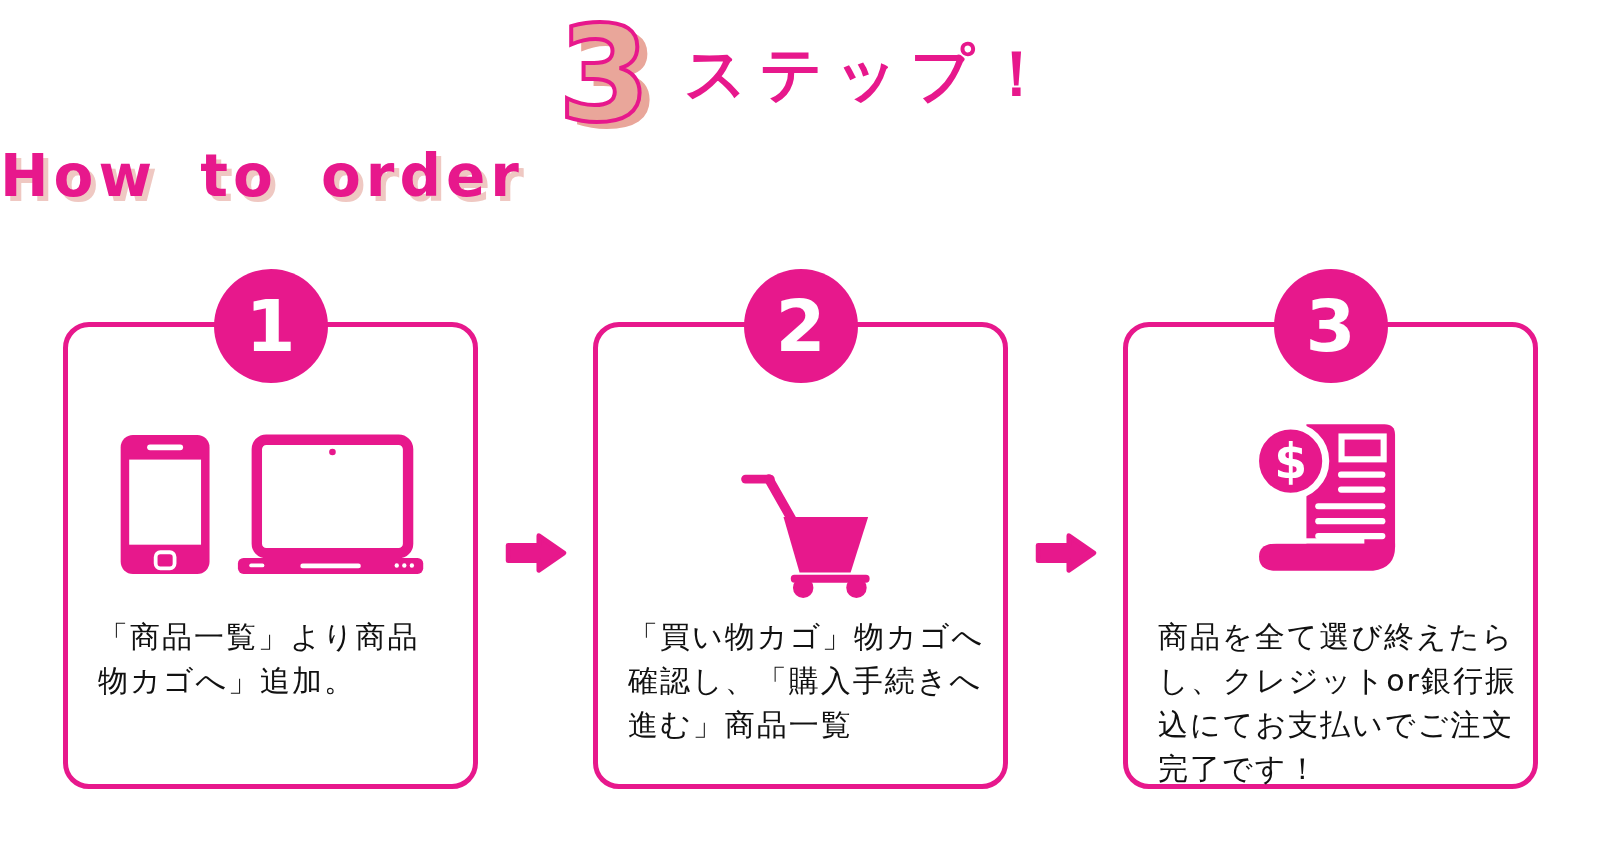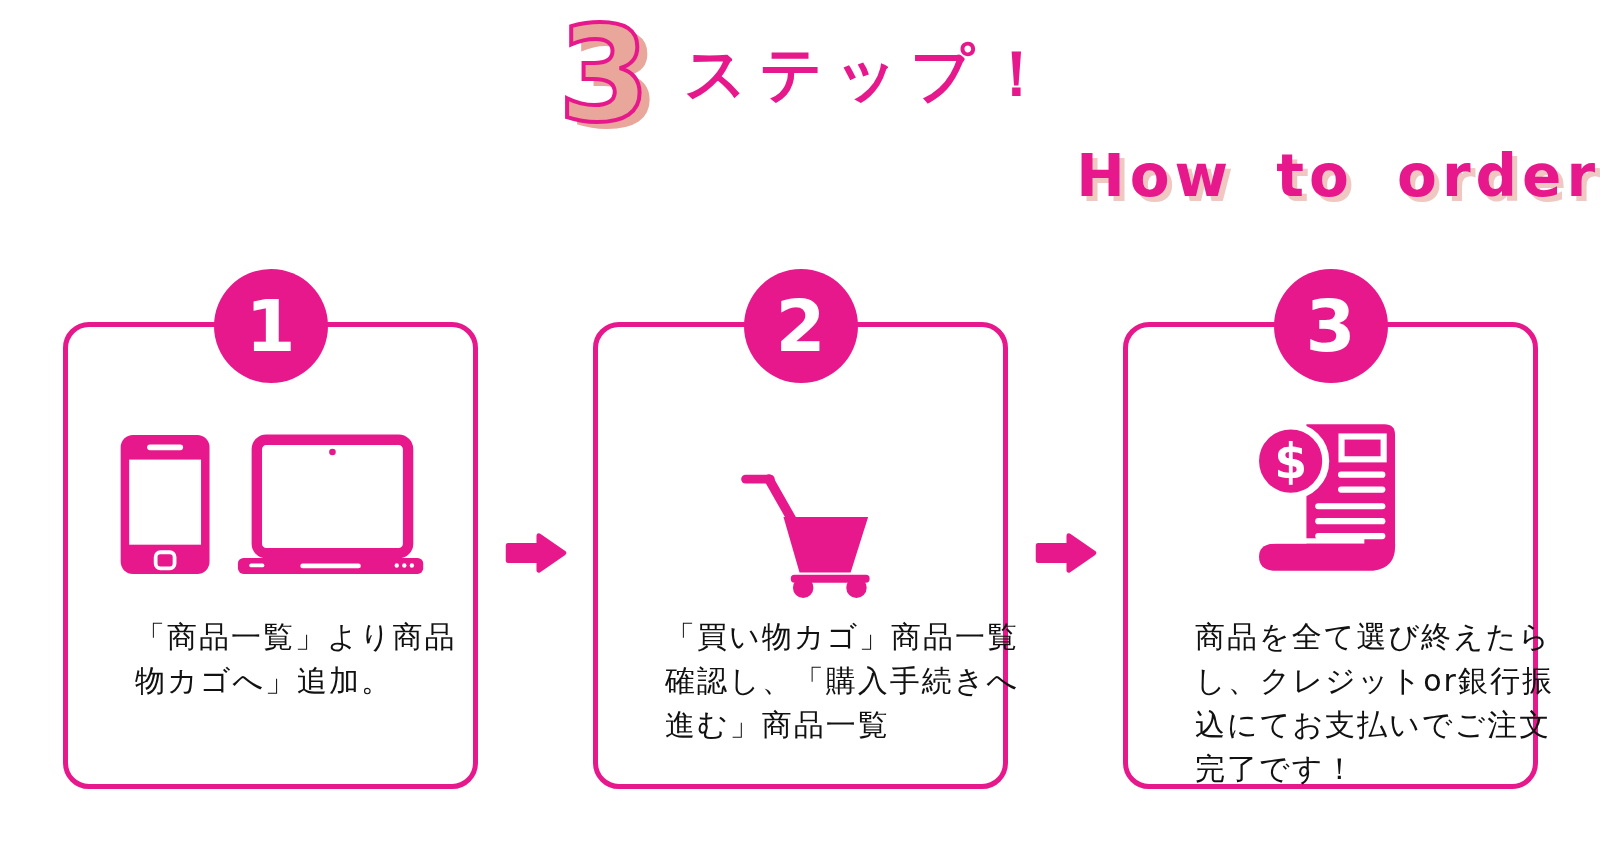--- a/index.html
+++ b/index.html
@@ -15,40 +15,40 @@
   .page{position:relative;width:1600px;height:843px;overflow:hidden;background:var(--bg);}
 
   
   .title-row{position:absolute;top:4px;left:0;width:100%;height:140px;
     display:flex;justify-content:center;align-items:center;}
   .title-jp{font-size:62px;font-weight:bold;color:var(--pink);letter-spacing:12px;line-height:1.2;}
   .title-num{font-size:132px;font-weight:bold;line-height:1;color:var(--peach);
     -webkit-text-stroke:4px var(--pink);
     text-shadow:10px 7px 0 var(--peach);
     margin:0 34px 0 18px;}
-  .subtitle{position:absolute;top:142px;left:0;width:100%;text-align:right;
+  .subtitle{position:absolute;top:142px;left:0;width:100%;text-align:left;
     font-size:58px;font-weight:bold;color:var(--pink);
     letter-spacing:5px;word-spacing:18px;
     text-shadow:5px 5px 0 var(--sub-shadow);}
 
   
   .steps{position:absolute;top:322px;left:63px;display:flex;}
   .step-box{position:relative;width:415px;height:467px;
     border:5px solid var(--pink);border-radius:26px;background:#fff;}
   .step-badge{position:absolute;top:-58px;left:50%;transform:translateX(-50%);
     width:114px;height:114px;border-radius:50%;background:var(--pink);
     display:flex;align-items:center;justify-content:center;
     color:#fff;font-size:72px;font-weight:bold;line-height:1;}
   .step-icon{position:absolute;left:50%;transform:translateX(-50%);color:var(--pink);}
   .icon-devices{top:104px;}
   .icon-cart{top:136px;}
   .icon-invoice{top:84px;}
   .step-text{position:absolute;top:288px;left:30px;right:16px;
     color:var(--text);font-size:30px;line-height:44px;letter-spacing:2px;font-weight:500;}
-  .step-text span{display:block;white-space:nowrap;margin-left:37px;}
+  .step-text span{display:block;white-space:nowrap;}
 
   .arrow-wrap{width:115px;display:flex;justify-content:center;
     align-items:flex-start;padding-top:207px;color:var(--pink);}
 </style>
 </head>
 <body>
 
 <div class="page">
 
   <div class="title-row">
@@ -97,21 +97,21 @@
         <svg width="150" height="135" viewBox="0 0 200 185">
           <rect x="18" y="16" width="46" height="12" rx="6" fill="currentColor"></rect>
           <path d="M56 22 L90 82" stroke="currentColor" stroke-width="13" stroke-linecap="round"></path>
           <path d="M76 74 H192 L168 150 H98 Z" fill="currentColor"></path>
           <rect x="86" y="153" width="108" height="11" rx="5" fill="currentColor"></rect>
           <circle cx="103" cy="171" r="14" fill="currentColor"></circle>
           <circle cx="176" cy="171" r="14" fill="currentColor"></circle>
         </svg>
       </div>
       <div class="step-text">
-        <span>「買い物カゴ」商品一覧</span>
+        <span>「買い物カゴ」物カゴへ</span>
         <span>確認し、「購入手続きへ</span>
         <span>進む」商品一覧</span>
       </div>
     </div>
 
     <div class="arrow-wrap">
       <svg width="62" height="48" viewBox="0 0 64 50">
         <path d="M3 17 H35 V7 L61 25 L35 43 V33 H3 Z" fill="currentColor" stroke="currentColor" stroke-width="5" stroke-linejoin="round"></path>
       </svg>
     </div>

